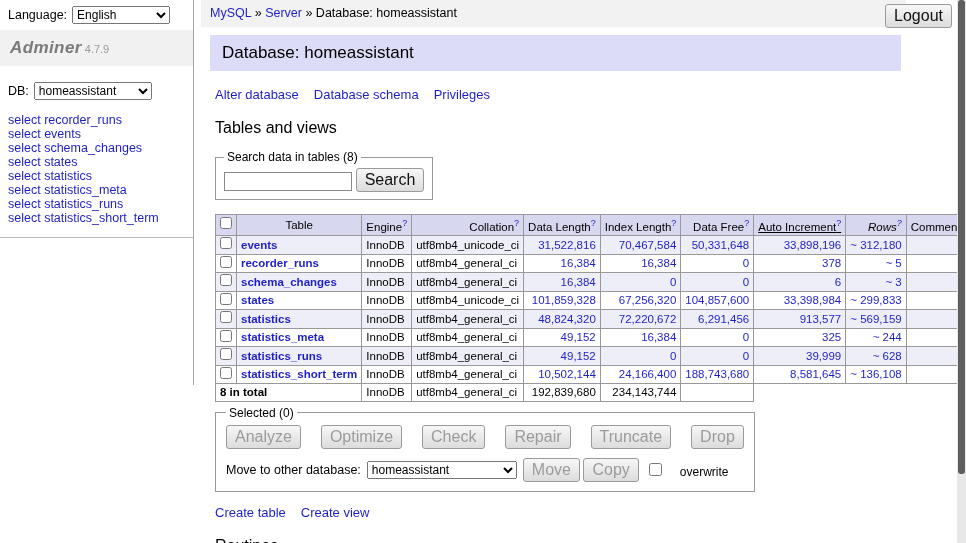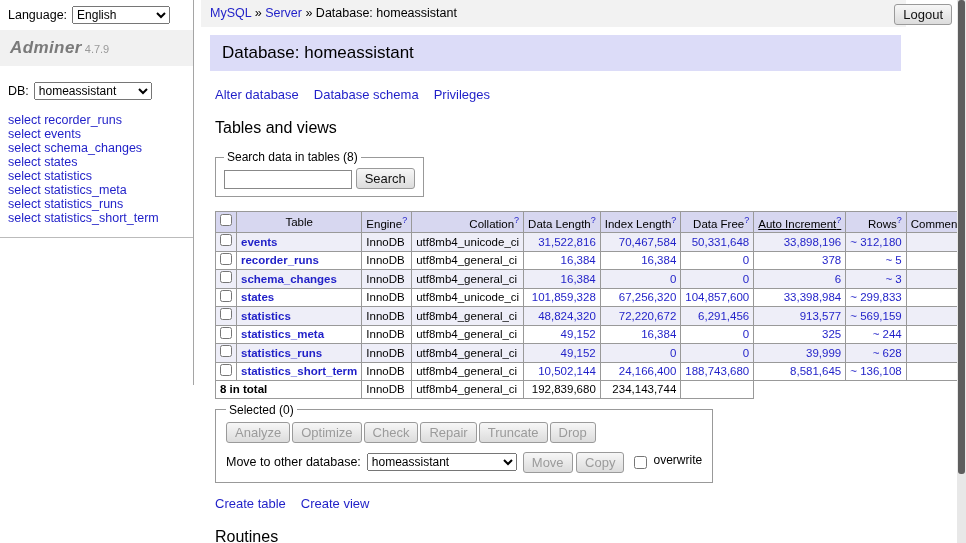--- a/index.html
+++ b/index.html
@@ -33,45 +33,45 @@
               font-size:17px;font-weight:normal;}
   .content{padding-left:14px;}
   .db-actions{margin:16px 0 0;}
   .spaced{margin-right:15px;}
   h3{font-weight:normal;font-size:16px;margin:17px 0 10px;}
 
   fieldset{border:1px solid #999;margin:0;padding:4px 8px 7px;display:inline-block;background:#fff;}
   legend{font-size:12px;padding:0 3px;}
   .search-fieldset{margin-top:3px;}
   .search-input{width:128px;height:19px;border:1px solid #888;font-size:12px;padding:1px 3px;}
-  .btn{font-size:13px;padding:2px 8px;border:1px solid #9a9a9a;border-radius:3px;
+  .btn{font-size:16px;padding:2px 8px;border:1px solid #9a9a9a;border-radius:3px;
        background:linear-gradient(#f7f7f7,#dcdcdc);color:#111;cursor:pointer;}
   .btn:disabled{color:#9b9b9b;cursor:default;}
 
   .tables{border-collapse:collapse;margin-top:14px;font-size:11.5px;}
   .tables th,.tables td{border:1px solid #999;padding:1px 4px;line-height:14.5px;white-space:nowrap;background:#fff;}
   .tables th{background:var(--table-header-bg);font-weight:normal;text-align:right;}
   .tables th sup a{font-size:9px;}
   .col-table{width:118px;font-weight:bold;text-align:center !important;}
   .col-engine{width:46px;} .col-collation{width:98px;} .col-data_length{width:68px;}
   .col-index_length{width:70px;} .col-data_free{width:62px;} .col-auto_increment{width:78px;text-decoration:underline;}
-  .col-rows{width:56px;} .col-comment{width:56px;}
+  .col-rows{width:56px;font-style:italic;} .col-comment{width:56px;}
   td.check,th.check{text-align:center;width:18px;}
   td.num{text-align:right;}
   tr.odd td{background:var(--odd-row-bg);}
   td.name a{font-weight:bold;}
   td.total{font-weight:bold;}
   td.blank{border:none;background:transparent;}
   .tables input[type=checkbox]{margin:0;width:12px;height:12px;}
 
   .selected-fieldset{margin-top:4px;padding:5px 10px 9px;}
-  .selected-buttons{display:flex;gap:2px;}
+  .selected-buttons{display:flex;gap:20px;}
   .move-row{margin-top:9px;display:flex;align-items:center;gap:6px;font-size:12.5px;}
   .move-select{width:150px;font-size:12px;}
-  .overwrite{display:flex;align-items:flex-start;gap:3px;font-size:12px;}
+  .overwrite{display:flex;align-items:flex-end;gap:15px;font-size:12px;}
   .links-row{margin:13px 0 0;}
 
   .logout{position:absolute;top:4px;right:14px;}
   .scrollbar{position:absolute;right:0;top:0;width:9px;height:543px;background:#e8e8e8;}
   .scrollbar .thumb{position:absolute;top:0;left:1px;width:7px;height:474px;background:#5e5e5e;border-radius:3px;}
 </style>
 </head>
 <body>
 
 <div class="page">

